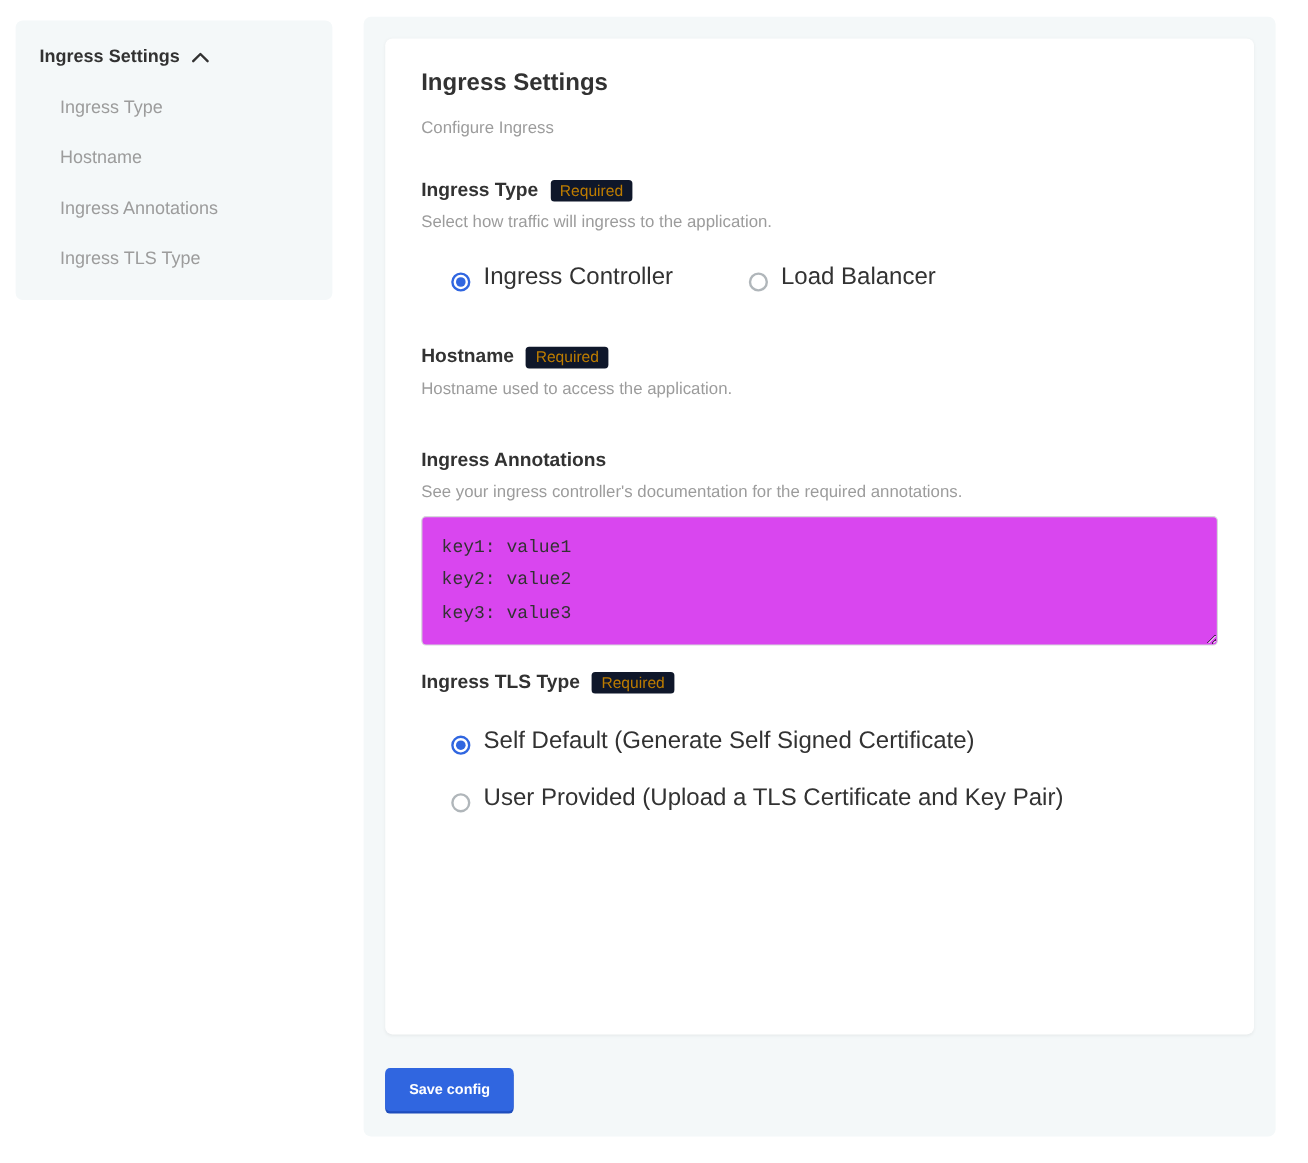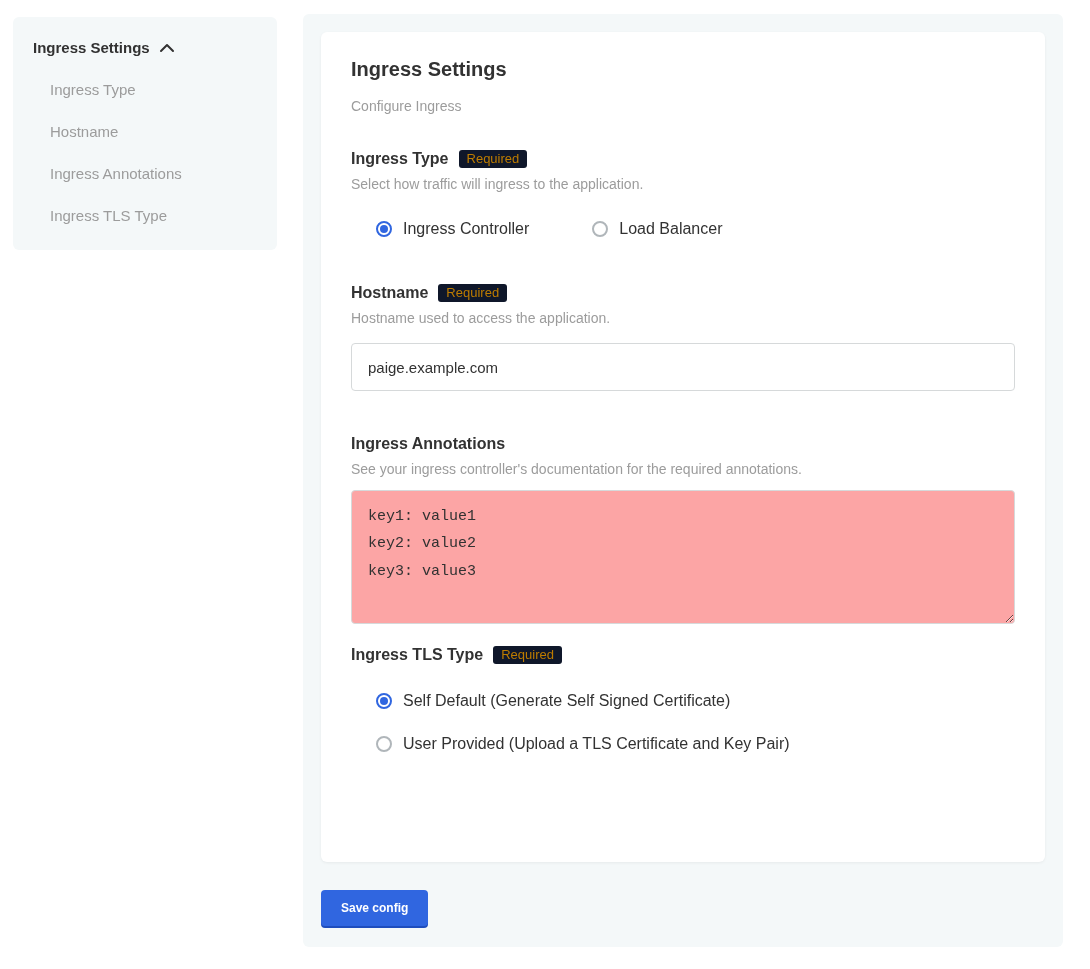--- a/index.html
+++ b/index.html
@@ -70,22 +70,22 @@
   }
   .help { margin-top: 8px; font-size: 14px; color: #9c9c9c; }
 
   .sec-ingress-type { margin-top: 36px; }
   .sec-hostname     { margin-top: 46px; }
   .sec-annotations  { margin-top: 44px; }
   .sec-tls          { margin-top: 22px; }
 
   .radio-row { display: flex; gap: 38px; margin-top: 28px; }
   .radio-option {
-    display: flex; align-items: center; gap: 11px;
-    font-size: 16px; color: #323232; cursor: pointer; padding-left: 25px;
+    display: flex; align-items: flex-end; gap: 11px;
+    font-size: 20px; color: #323232; cursor: pointer; padding-left: 25px;
   }
   .radio {
     width: 16px; height: 16px; flex: none;
     border-radius: 50%;
     border: 2px solid #b0b6ba;
     background: #fff;
     position: relative;
   }
   .radio.checked { border-color: #3066e0; }
   .radio.checked::after {
@@ -102,26 +102,26 @@
     font-family: "Liberation Sans", sans-serif;
     font-size: 15px; color: #323232;
     outline: none; background: #fff;
   }
   .default-line { margin-top: 17px; font-size: 14px; color: #9c9c9c; }
   .default-value { color: #323232; font-weight: bold; margin-left: 4px; }
 
   .annotations-textarea {
     display: block;
     margin-top: 13px;
-    width: 664px; height: 134px;
+    width: 664px; height: 108px;
     border: 1px solid #d6d9da; border-radius: 4px;
     padding: 12px 16px;
     font-family: "Liberation Mono", "DejaVu Sans Mono", monospace;
     font-size: 15px; line-height: 1.82; color: #323232;
-    outline: none; resize: both; background: #fca5a5;
+    outline: none; resize: both; background: #d946ef;
   }
 
   .tls-options { margin-top: 28px; display: flex; flex-direction: column; gap: 25px; }
 
   .save-btn {
     margin-top: 28px;
     background: #3066e0; color: #ffffff;
     font-family: "Liberation Sans", sans-serif;
     font-size: 12px; font-weight: bold;
     border: none; border-radius: 4px;
@@ -173,21 +173,20 @@
         </div>
       </div>
     </div>
 
     <div class="sec-hostname">
       <div class="section-heading">
         <span>Hostname</span>
         <span class="badge">Required</span>
       </div>
       <p class="help">Hostname used to access the application.</p>
-      <input type="text" class="text-input" value="paige.example.com" style="">
     </div>
 
     <div class="sec-annotations">
       <div class="section-heading">
         <span>Ingress Annotations</span>
       </div>
       <p class="help">See your ingress controller's documentation for the required annotations.</p>
       <textarea class="annotations-textarea" spellcheck="false" style="">key1: value1
 key2: value2
 key3: value3</textarea>

